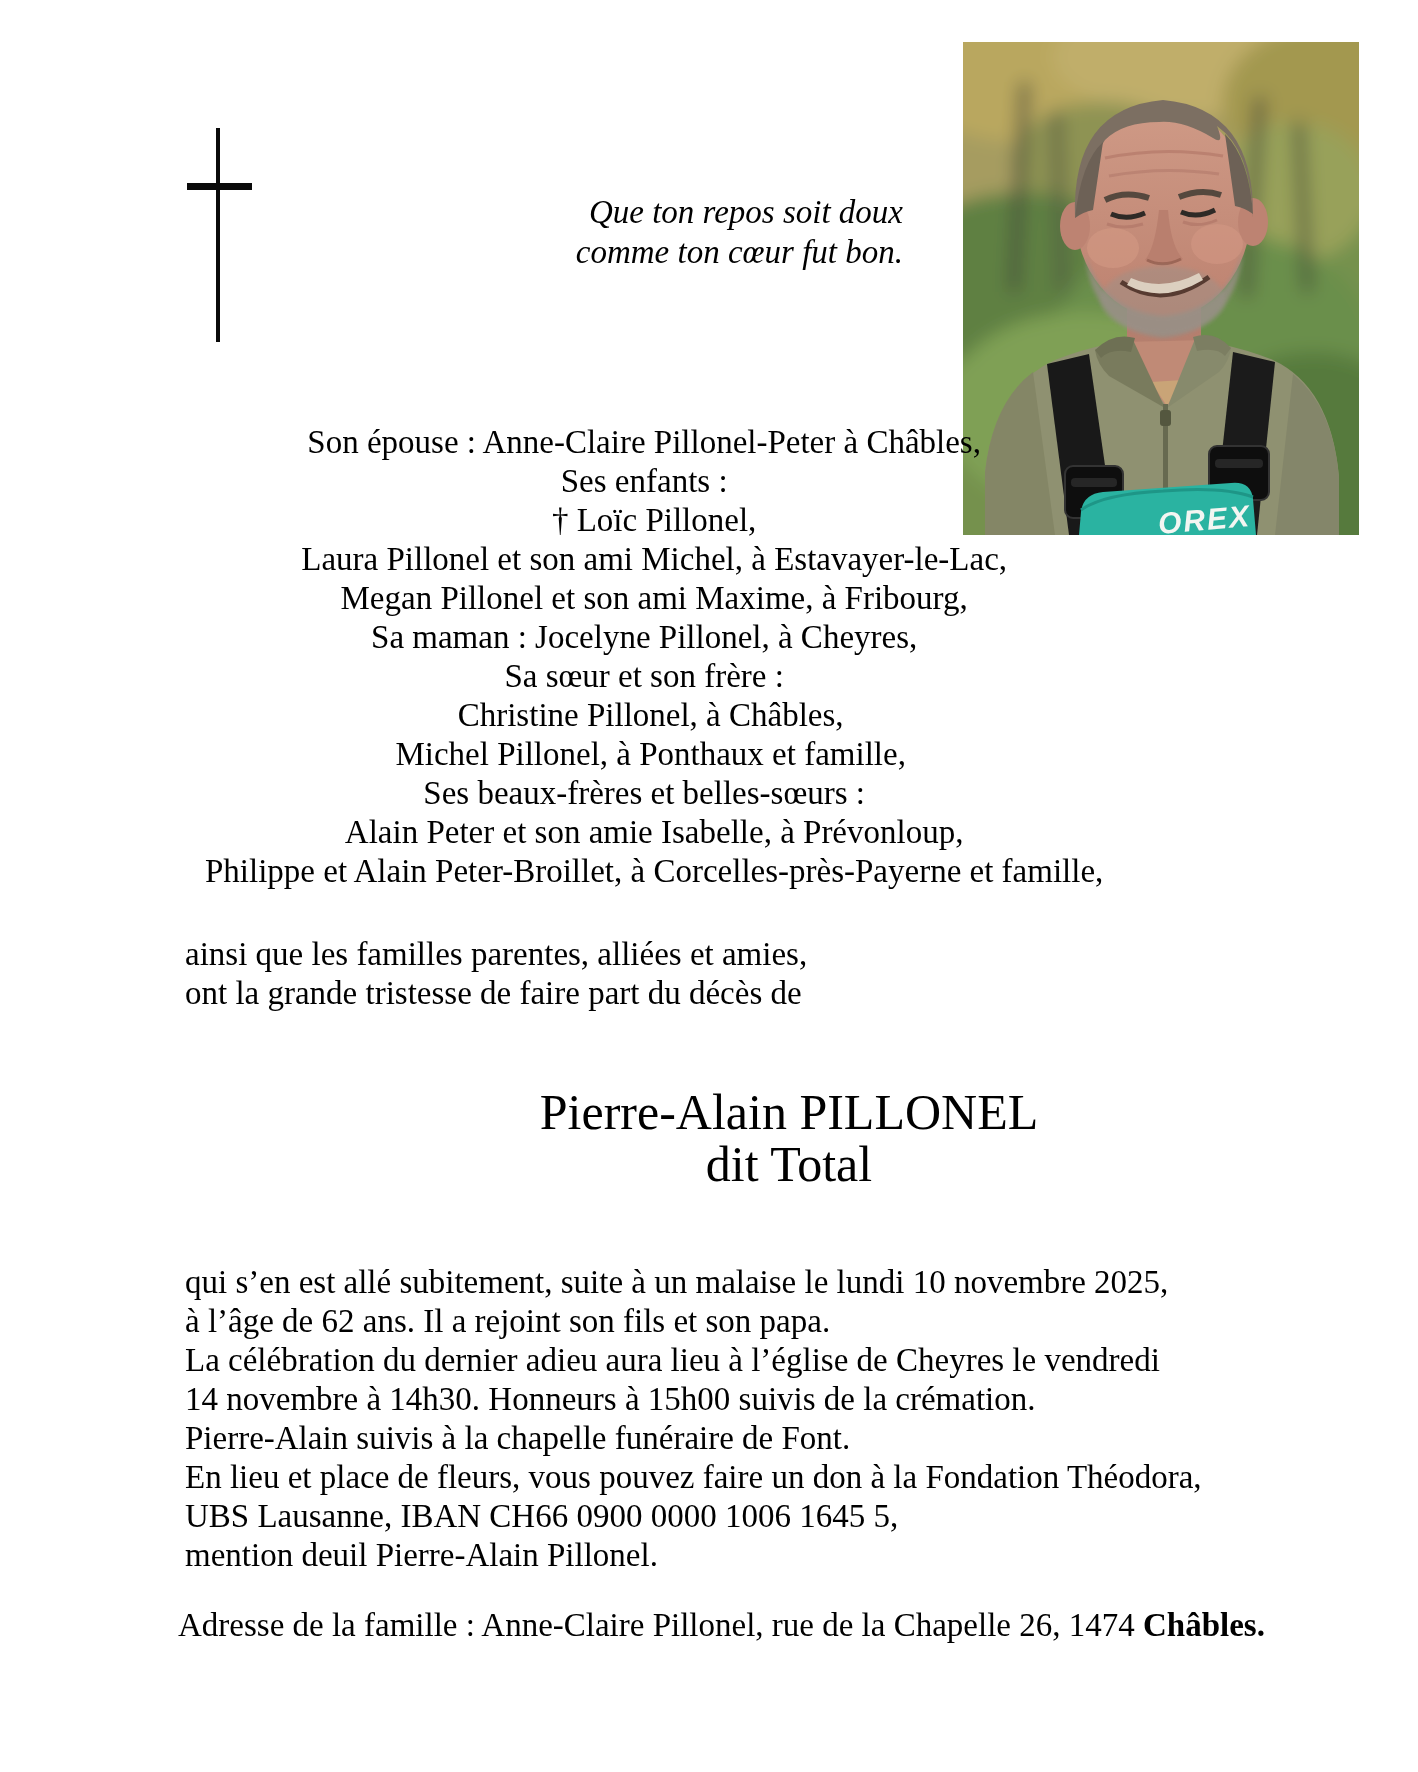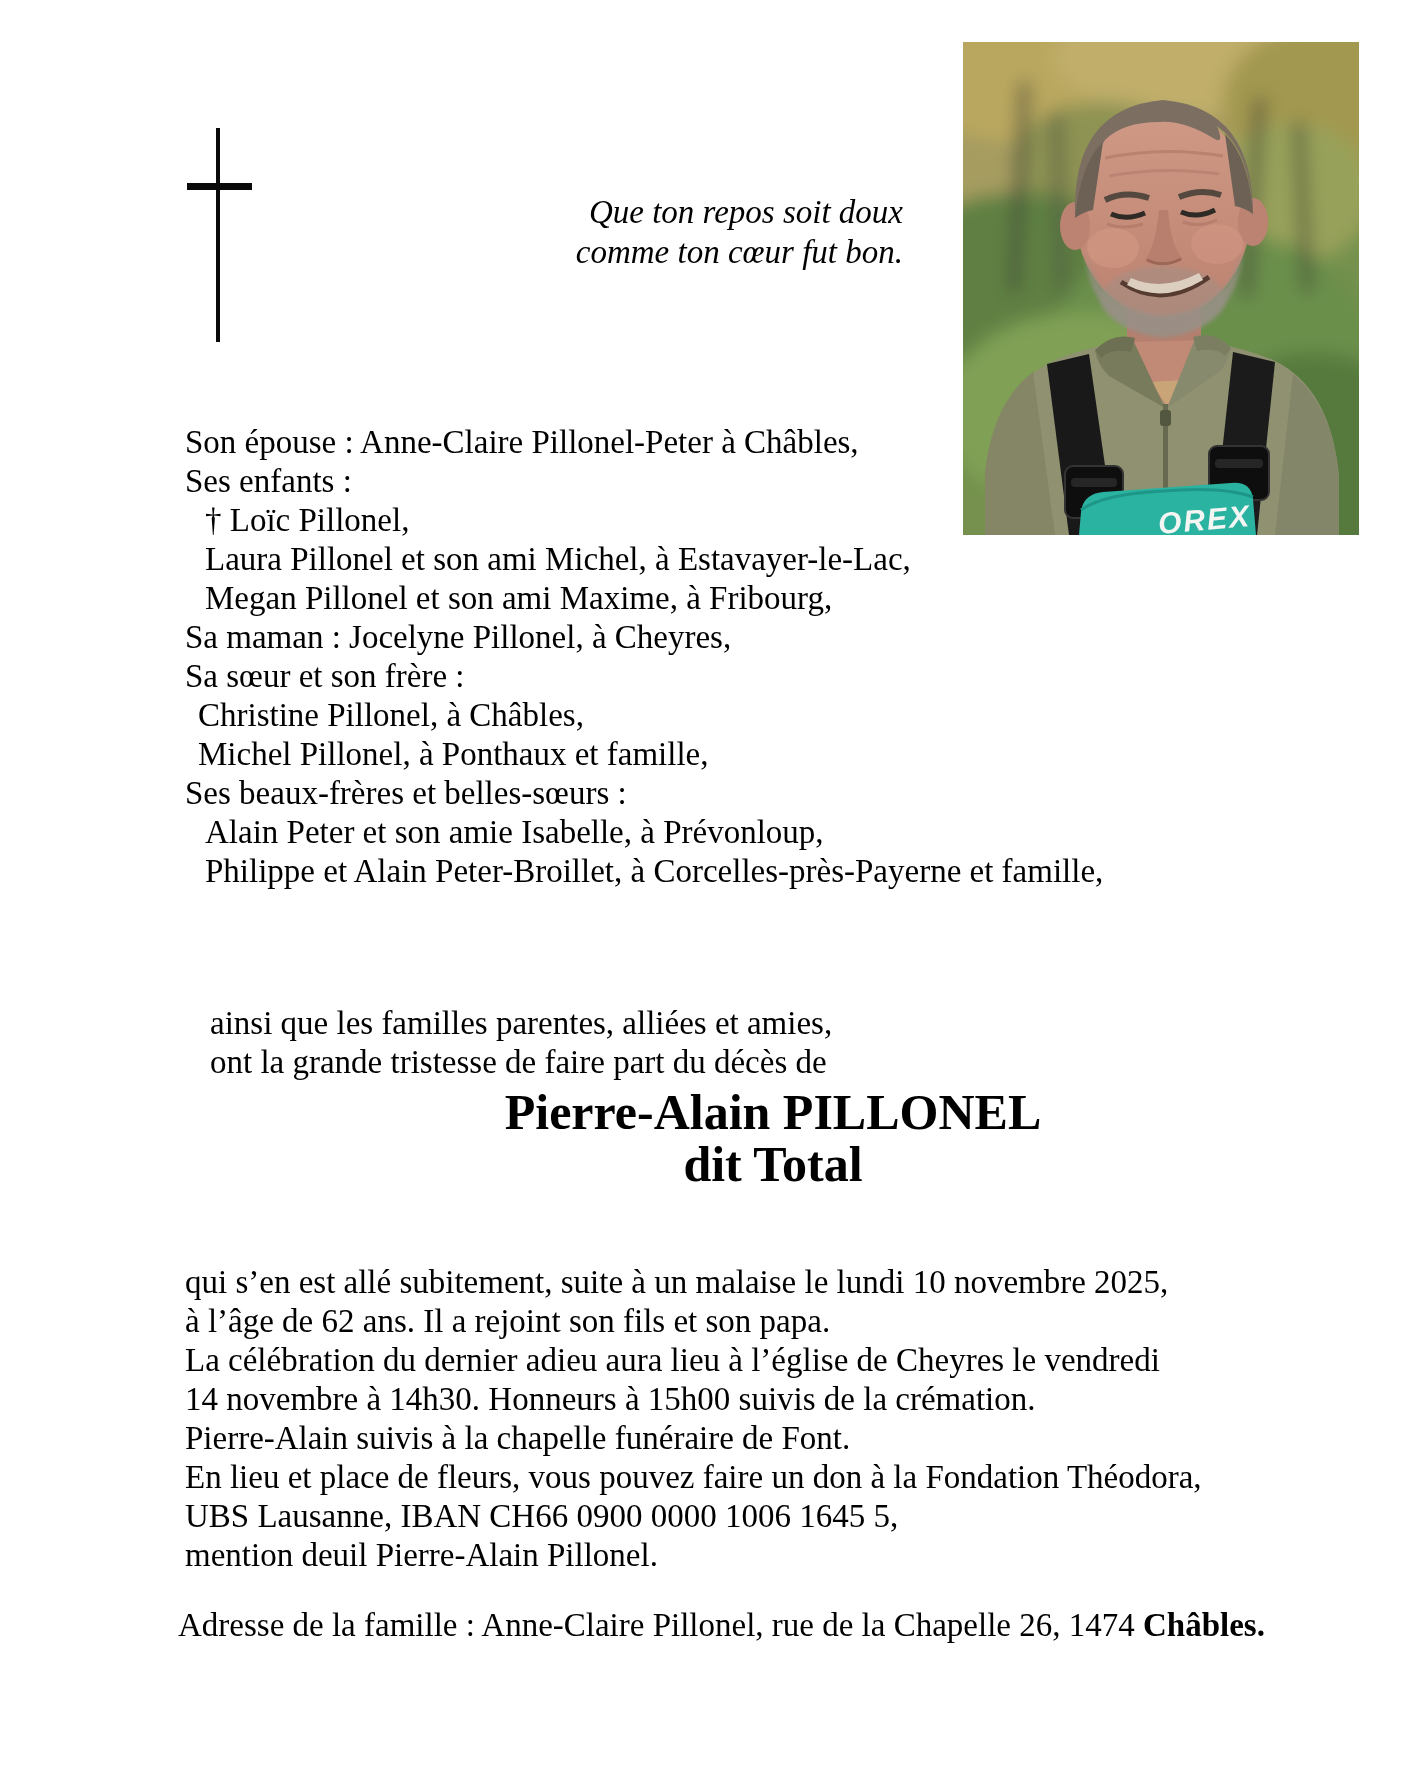--- a/index.html
+++ b/index.html
@@ -24,29 +24,29 @@
   }
 
   
   .photo {
     position: absolute; left: 963px; top: 42px; width: 396px; height: 493px;
     overflow: hidden; background: #7d9153;
   }
 
   .body-text { font-size: 33px; line-height: 39px; white-space: nowrap; }
 
-  .family  { position: absolute; left: 185px; top: 423px; }
+  .family  { position: absolute; left: 185px; top: 423px; text-align: center; }
   .ind-a { padding-left: 20px; }   
   .ind-b { padding-left: 13px; }   
 
-  .intro   { position: absolute; left: 185px; top: 1004px; margin-left: 25px; }
+  .intro   { position: absolute; left: 185px; top: 935px; }
 
   .name-block {
-    position: absolute; left: 183px; top: 1086px; width: 1180px;
-    text-align: center; font-weight: bold;
+    position: absolute; left: 199px; top: 1086px; width: 1180px;
+    text-align: center; font-weight: normal;
     font-size: 50px; line-height: 52px; white-space: nowrap;
   }
 
   .details { position: absolute; left: 185px; top: 1263px; }
 
   .address { position: absolute; left: 178px; top: 1606px; font-size: 33px; line-height: 39px; white-space: nowrap; }
   .address .bold { font-weight: bold; }
 </style>
 </head>
 <body>

